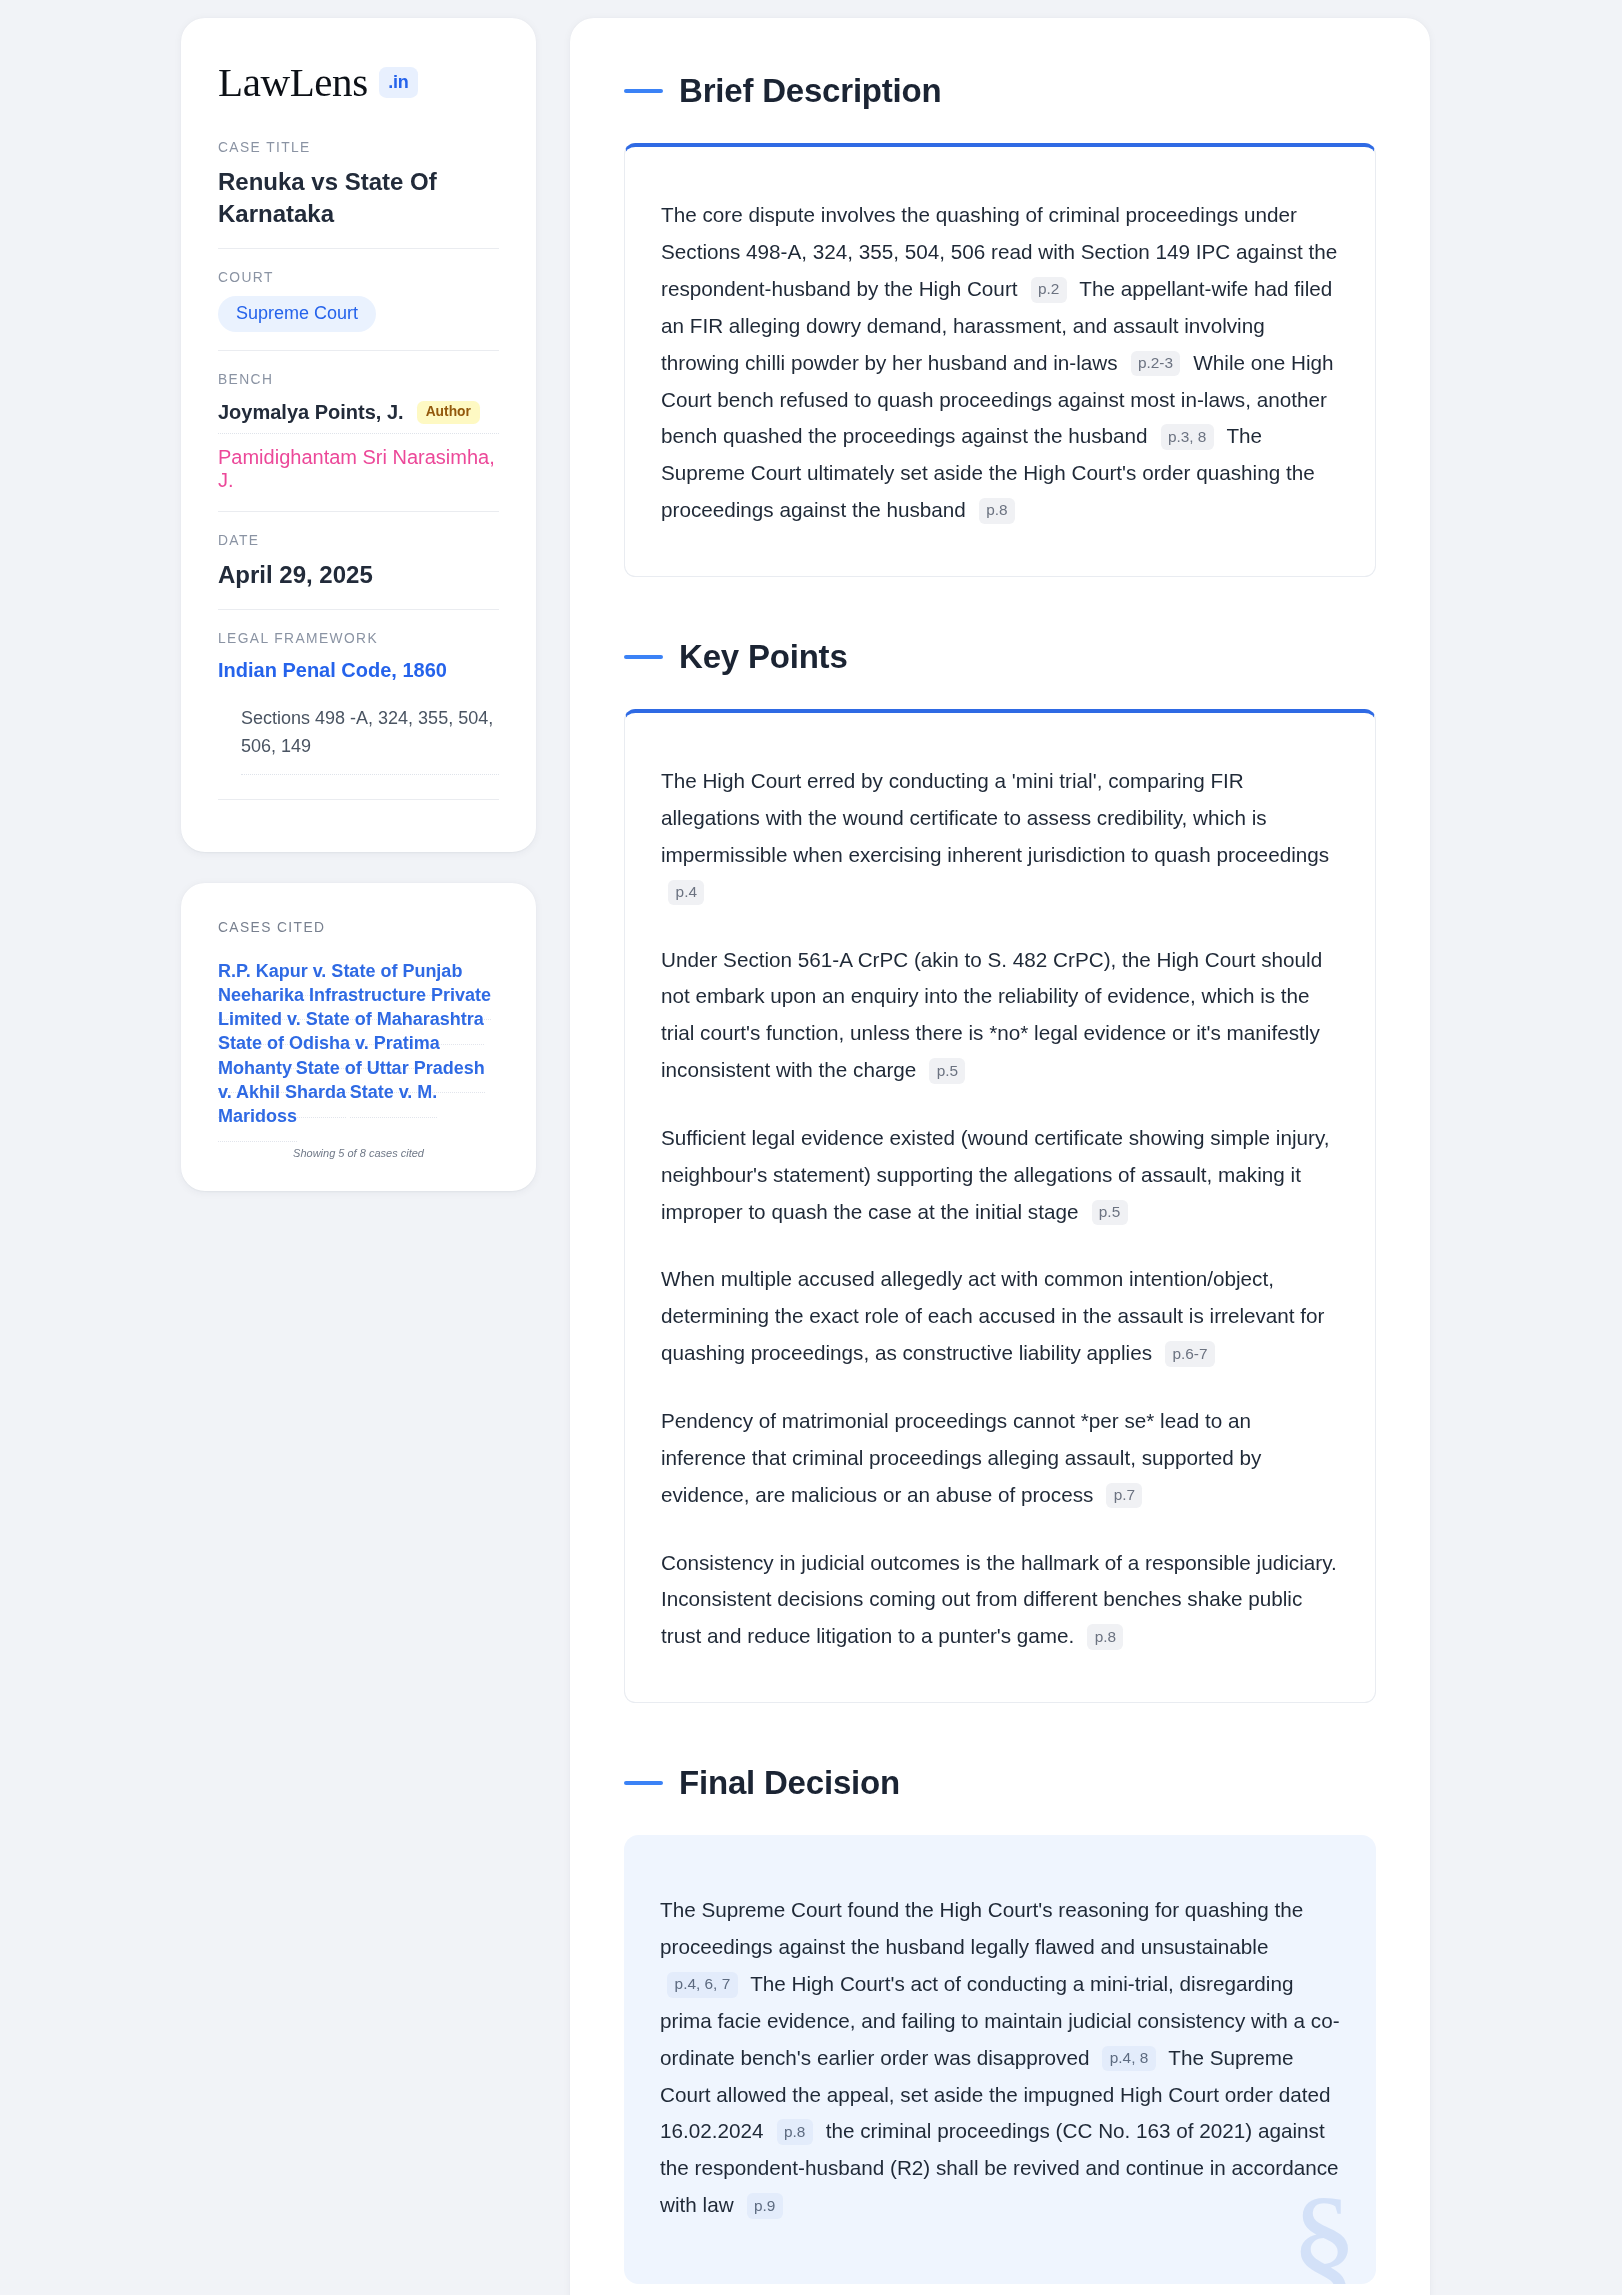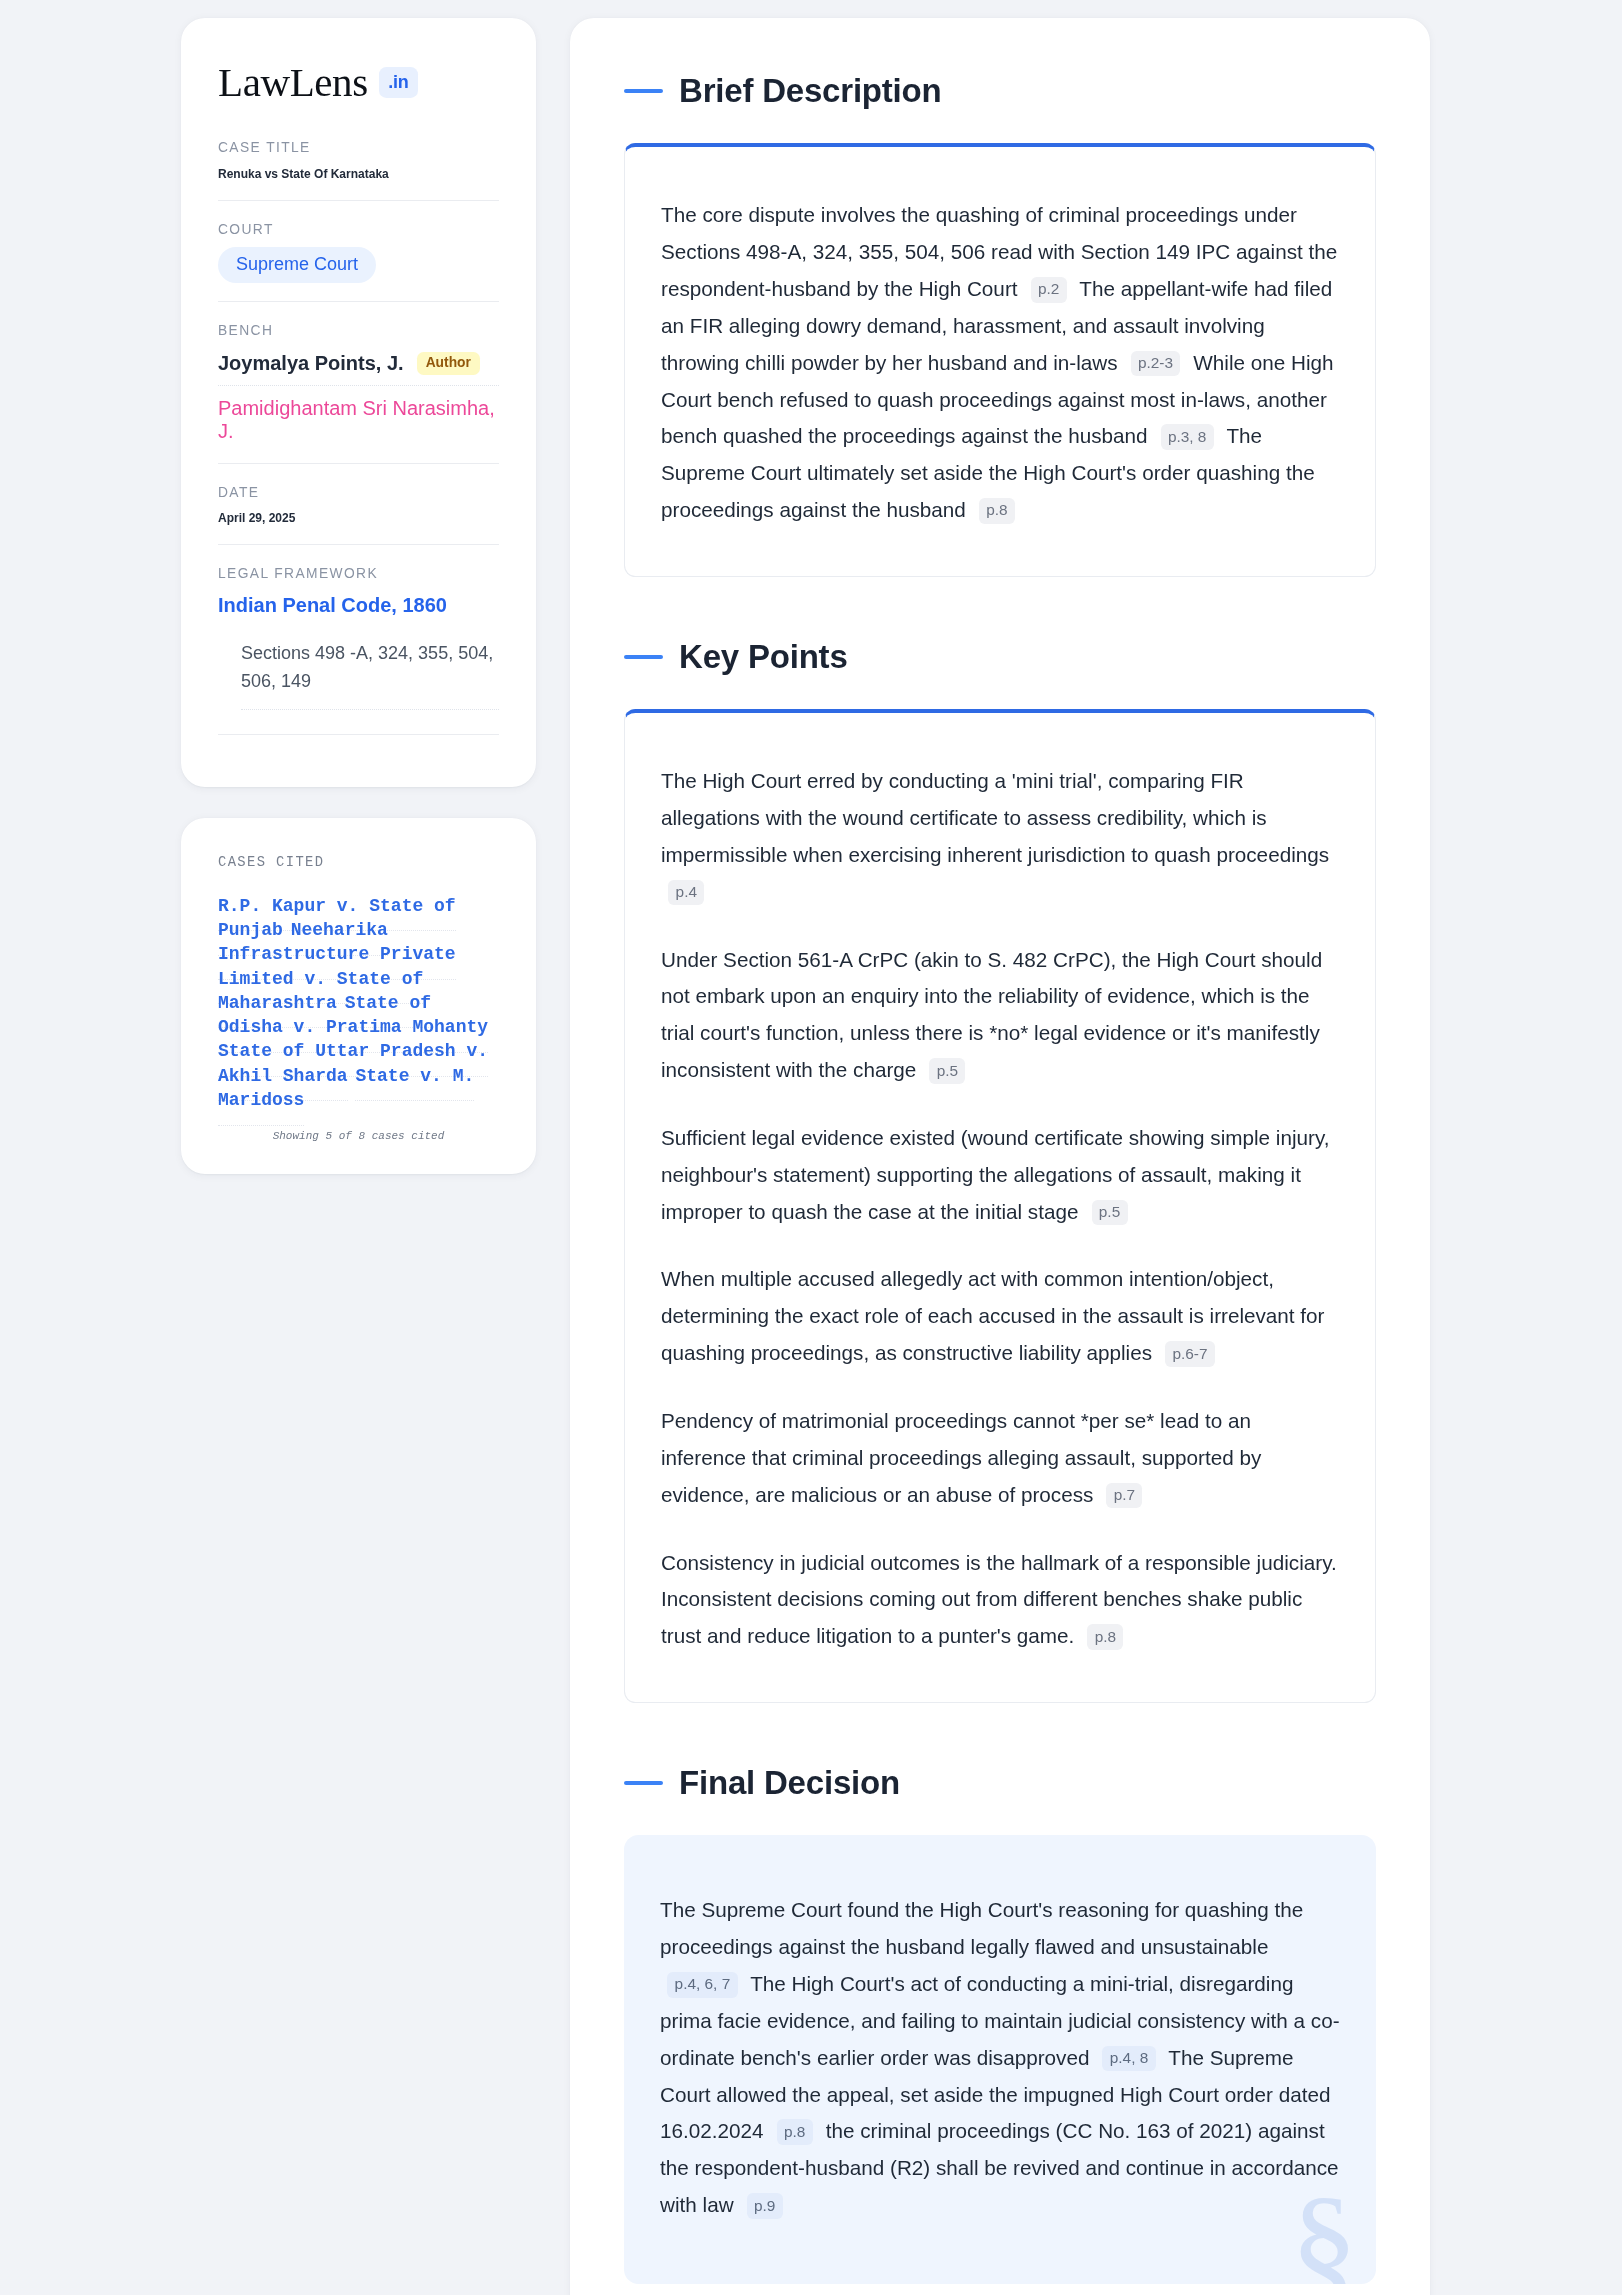--- a/index.html
+++ b/index.html
@@ -68,21 +68,21 @@
     padding-top: 21px;
   }
   .meta-label {
     font-size: 13.8px;
     letter-spacing: 1.4px;
     color: #8a93a3;
     text-transform: uppercase;
     margin-bottom: 10.5px;
   }
   .meta-value {
-    font-size: 12px;
+    font-size: 24px;
     color: #273444;
     line-height: 1.35;
   }
   .meta-value.strong { font-weight: bold; color: #222b3a; }
 
   .pill {
     display: inline-block;
     background: #eaf2fe;
     color: #2563eb;
     font-size: 18px;
@@ -128,21 +128,21 @@
     line-height: 1.55;
     padding-bottom: 13px;
     border-bottom: 1.6px dotted #dfe3ea;
   }
   .framework-tail {
     margin-top: 24px;
     border-top: 0.8px solid #eaecf0;
   }
 
   
-  .cases-card { padding: 37px 37px 32px 37px; font-family: Liberation Mono, monospace; }
+  .cases-card { padding: 37px 37px 32px 37px; }
   .cases-label {
     font-size: 13.8px;
     letter-spacing: 1.4px;
     color: #78808f;
     text-transform: uppercase;
     margin-bottom: 24px;
   }
   .case-item {
     font-size: 18px;
     font-weight: bold;

